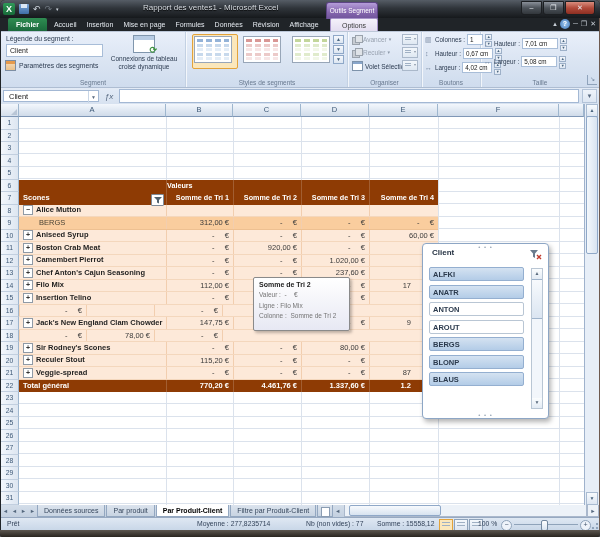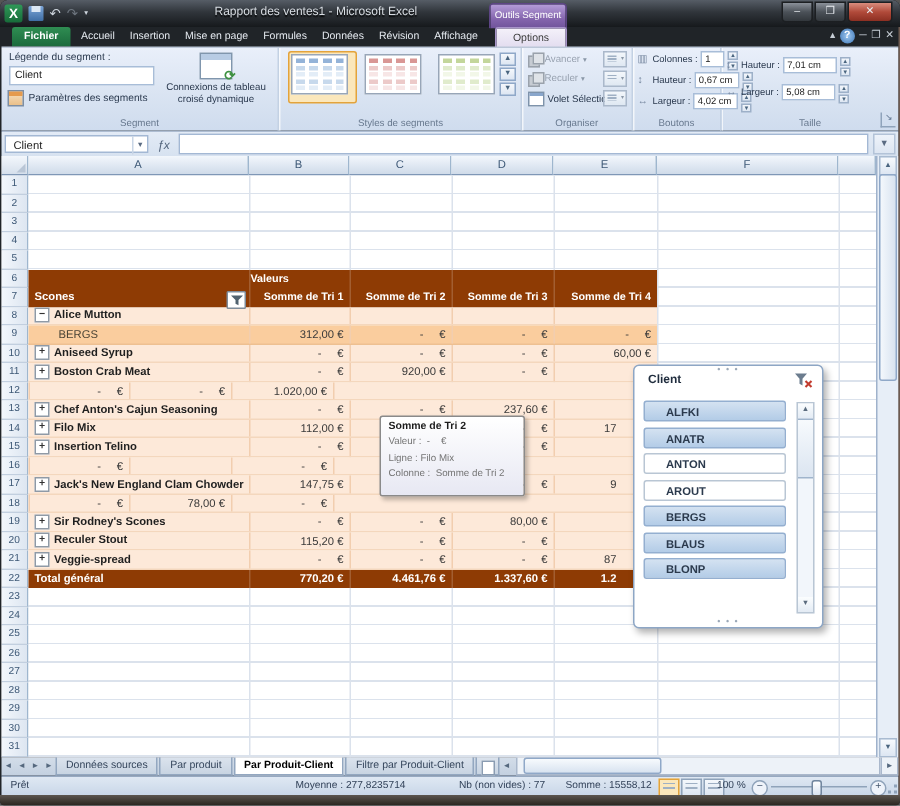--- a/index.html
+++ b/index.html
@@ -105,21 +105,21 @@
   #fltbtn{position:absolute;right:2px;top:1.5px;width:11px;height:10px;background:#fff;border:1px solid #7f8c9a;border-radius:1px;display:flex;align-items:center;justify-content:center;}
   
   #tooltip{position:absolute;left:252px;top:173px;width:97px;height:54px;background:linear-gradient(#ffffff,#e7e8f3);border:1px solid #8a8a8a;border-radius:2px;box-shadow:2px 2px 3px rgba(0,0,0,.25);z-index:5;padding:3px 5px;box-sizing:border-box;}
   #tooltip .tt{font-size:7px;font-weight:bold;color:#1c1c1c;margin-bottom:2px;}
   #tooltip .tl{font-size:6.5px;color:#757575;line-height:10.5px;white-space:pre;}
   
   #slicer{position:absolute;left:421px;top:139px;width:125px;height:174px;background:#fff;border:1px solid #8da6c5;border-radius:4px;box-shadow:2px 3px 5px rgba(0,0,0,.3);z-index:6;}
   #slicer .shdr{position:absolute;left:9px;top:4px;font-size:8px;font-weight:bold;color:#1f2c3d;}
   #sfilter{position:absolute;right:6px;top:3px;width:13px;height:12px;}
   #sitems{position:absolute;left:6px;top:23px;width:95px;}
-  .sitem{height:14px;margin-bottom:3.5px;border-radius:2px;border:1px solid #b9c6d4;background:#fff;font-size:7.5px;font-weight:bold;color:#2b3a4d;line-height:14px;padding-left:14px;box-sizing:border-box;}
+  .sitem{height:14px;margin-bottom:3.5px;border-radius:2px;border:1px solid #b9c6d4;background:#fff;font-size:7.5px;font-weight:bold;color:#2b3a4d;line-height:14px;padding-left:3px;box-sizing:border-box;}
   .sitem.on{background:linear-gradient(#d4e2f1,#b3cce7);border-color:#94afd0;}
   #sscroll{position:absolute;right:5px;top:24px;width:12px;height:141px;border:1px solid #b9c6d4;background:#f2f6fb;box-sizing:border-box;}
   .sarr{position:absolute;left:0;right:0;height:10px;background:linear-gradient(#fbfdfe,#e3ebf4);text-align:center;font-size:5px;color:#5a6b7e;line-height:9px;}
   #sthumb{position:absolute;left:0;right:0;top:10px;height:38px;background:linear-gradient(#f7fafd,#dbe5f1);border:1px solid #9fb4cc;border-left:none;border-right:none;}
   .dots{position:absolute;left:50%;transform:translateX(-50%);color:#9aa8b8;font-size:6px;letter-spacing:1px;line-height:4px;}
   
   #vscroll{position:absolute;left:583px;top:0;width:15px;height:401px;background:#e7eef7;border-left:1px solid #9fb2cc;box-sizing:border-box;}
   .varr{position:absolute;left:1px;right:1px;height:11px;background:linear-gradient(#f7fafd,#dde6f2);border:1px solid #a9bbd1;text-align:center;font-size:5px;color:#4a657f;line-height:10px;}
   #vthumb{position:absolute;left:1px;right:1px;top:12px;height:136px;background:linear-gradient(90deg,#f4f8fc,#d8e3f0);border:1px solid #8fa8c8;border-radius:2px;}
   
@@ -444,20 +444,24 @@
             <div class="plabel">
               <span class="expbox">+</span>
               <span>Boston Crab Meat</span>
             </div>
             <div class="pval pv0">-     €</div>
             <div class="pval ">920,00 €</div>
             <div class="pval ">-     €</div>
             <div class="pval pv3"></div>
           </div>
           <div class="prow light">
+            <div class="plabel">
+              <span class="expbox">+</span>
+              <span>Camembert Pierrot</span>
+            </div>
             <div class="pval pv0">-     €</div>
             <div class="pval ">-     €</div>
             <div class="pval ">1.020,00 €</div>
             <div class="pval pv3"></div>
           </div>
           <div class="prow light">
             <div class="plabel">
               <span class="expbox">+</span>
               <span>Chef Anton's Cajun Seasoning</span>
             </div>
@@ -565,22 +569,22 @@
             <path d="M1 1 h8 l-3 3.5 v4.5 l-2 -1.2 v-3.3 z" fill="#6b7c8e"></path>
             <path d="M8 6 l4 4 M12 6 l-4 4" stroke="#c23b2e" stroke-width="1.4"></path>
           </svg>
       </div>
       <div id="sitems">
           <div class="sitem on">ALFKI</div>
           <div class="sitem on">ANATR</div>
           <div class="sitem">ANTON</div>
           <div class="sitem">AROUT</div>
           <div class="sitem on">BERGS</div>
+          <div class="sitem on">BLONP</div>
           <div class="sitem on">BLAUS</div>
-          <div class="sitem on">BLONP</div>
         </div>
       <div id="sscroll">
         <div class="sarr" style="top:0;">▲</div>
         <div id="sthumb"></div>
         <div class="sarr" style="bottom:0;">▼</div>
       </div>
       <div class="dots" style="bottom:1px;">• • •</div>
     </div>
 
     <div id="vscroll">

